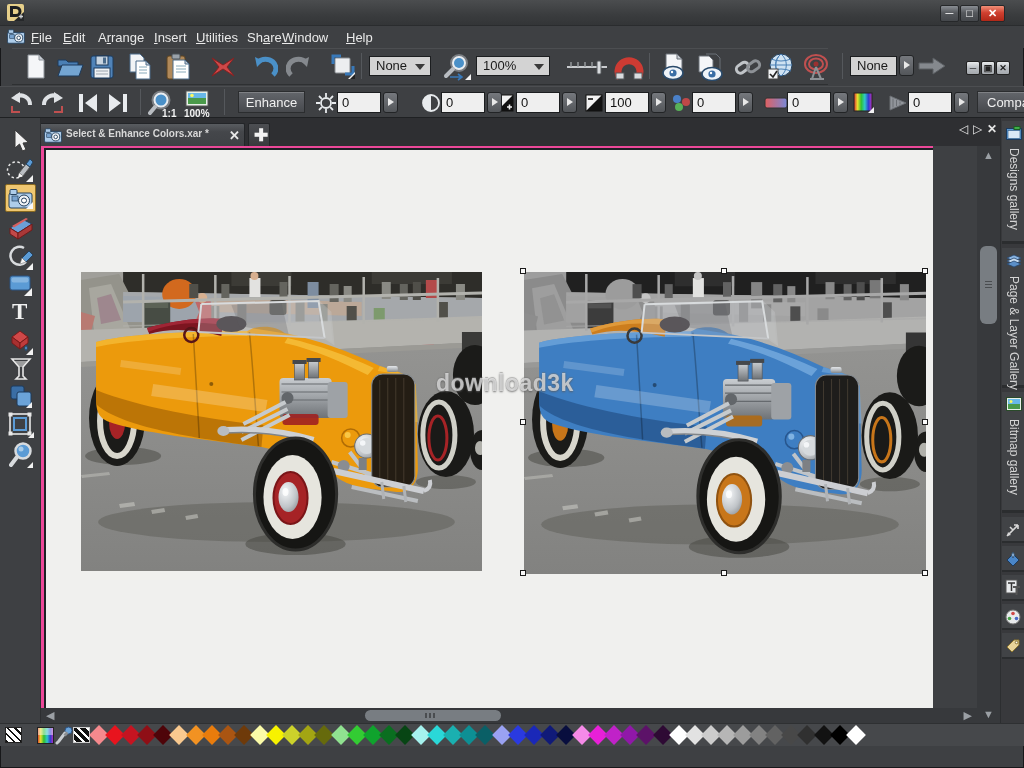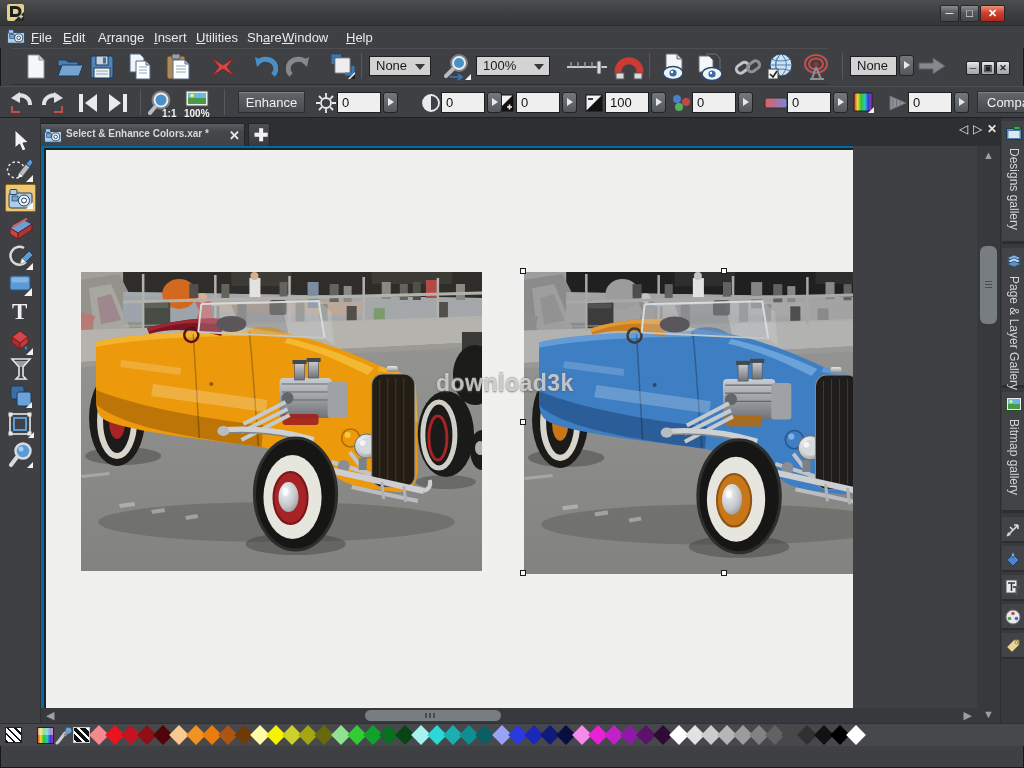--- a/index.html
+++ b/index.html
@@ -52,21 +52,21 @@
   #tabplus { position:absolute; left:207px; top:5px; width:22px; height:23px;
      background:linear-gradient(#4c4e52,#38393c); border:1px solid #232528; border-bottom:none; border-radius:2px 2px 0 0;}
   #tabplus span { position:absolute; left:5px; top:1px; color:#f2f2f2; font-size:17px; font-weight:bold; }
   .tnav { position:absolute; top:4px; color:#e6e6e6; font-size:12px; }
   
   #toolpal { position:absolute; left:0; top:118px; width:41px; height:605px; background:#3e4043;
      border-right:1px solid #2c2e30; }
   #camsel { position:absolute; left:5px; top:66px; width:31px; height:28px; background:#efc771;
      border:1px solid #8a6a20; border-radius:2px;}
   
-  #canvas { position:absolute; left:41px; top:146px; width:812px; height:562px; background:#0369a1; overflow:hidden; }
+  #canvas { position:absolute; left:41px; top:146px; width:892px; height:562px; background:#ec4899; overflow:hidden; }
   #page { position:absolute; left:3px; top:2px; width:931px; height:560px; background:#f0f0ee;
      border:2px solid #1d2025; border-bottom:none; }
   #photoL { position:absolute; left:35px; top:122px; width:401px; height:299px; }
   #photoR { position:absolute; left:478px; top:122px; width:402px; height:302px; }
   .photo svg, .photo { display:block; }
   .handle { position:absolute; width:6px; height:6px; background:#fafafa; border:1px solid #1a1a1a; }
   #wmark { position:absolute; left:390px; top:220px; width:200px; font-size:23px; font-weight:bold;
      color:rgba(255,255,255,0.62); text-shadow:0 1px 2px rgba(90,90,90,0.8), 0 -1px 1px rgba(120,120,120,0.5); letter-spacing:0.5px;}
   #hscroll { position:absolute; left:41px; top:708px; width:936px; height:15px; background:#37393c; }
   #hthumb { position:absolute; left:324px; top:2px; width:136px; height:11px; border-radius:6px; background:#787d82; }

